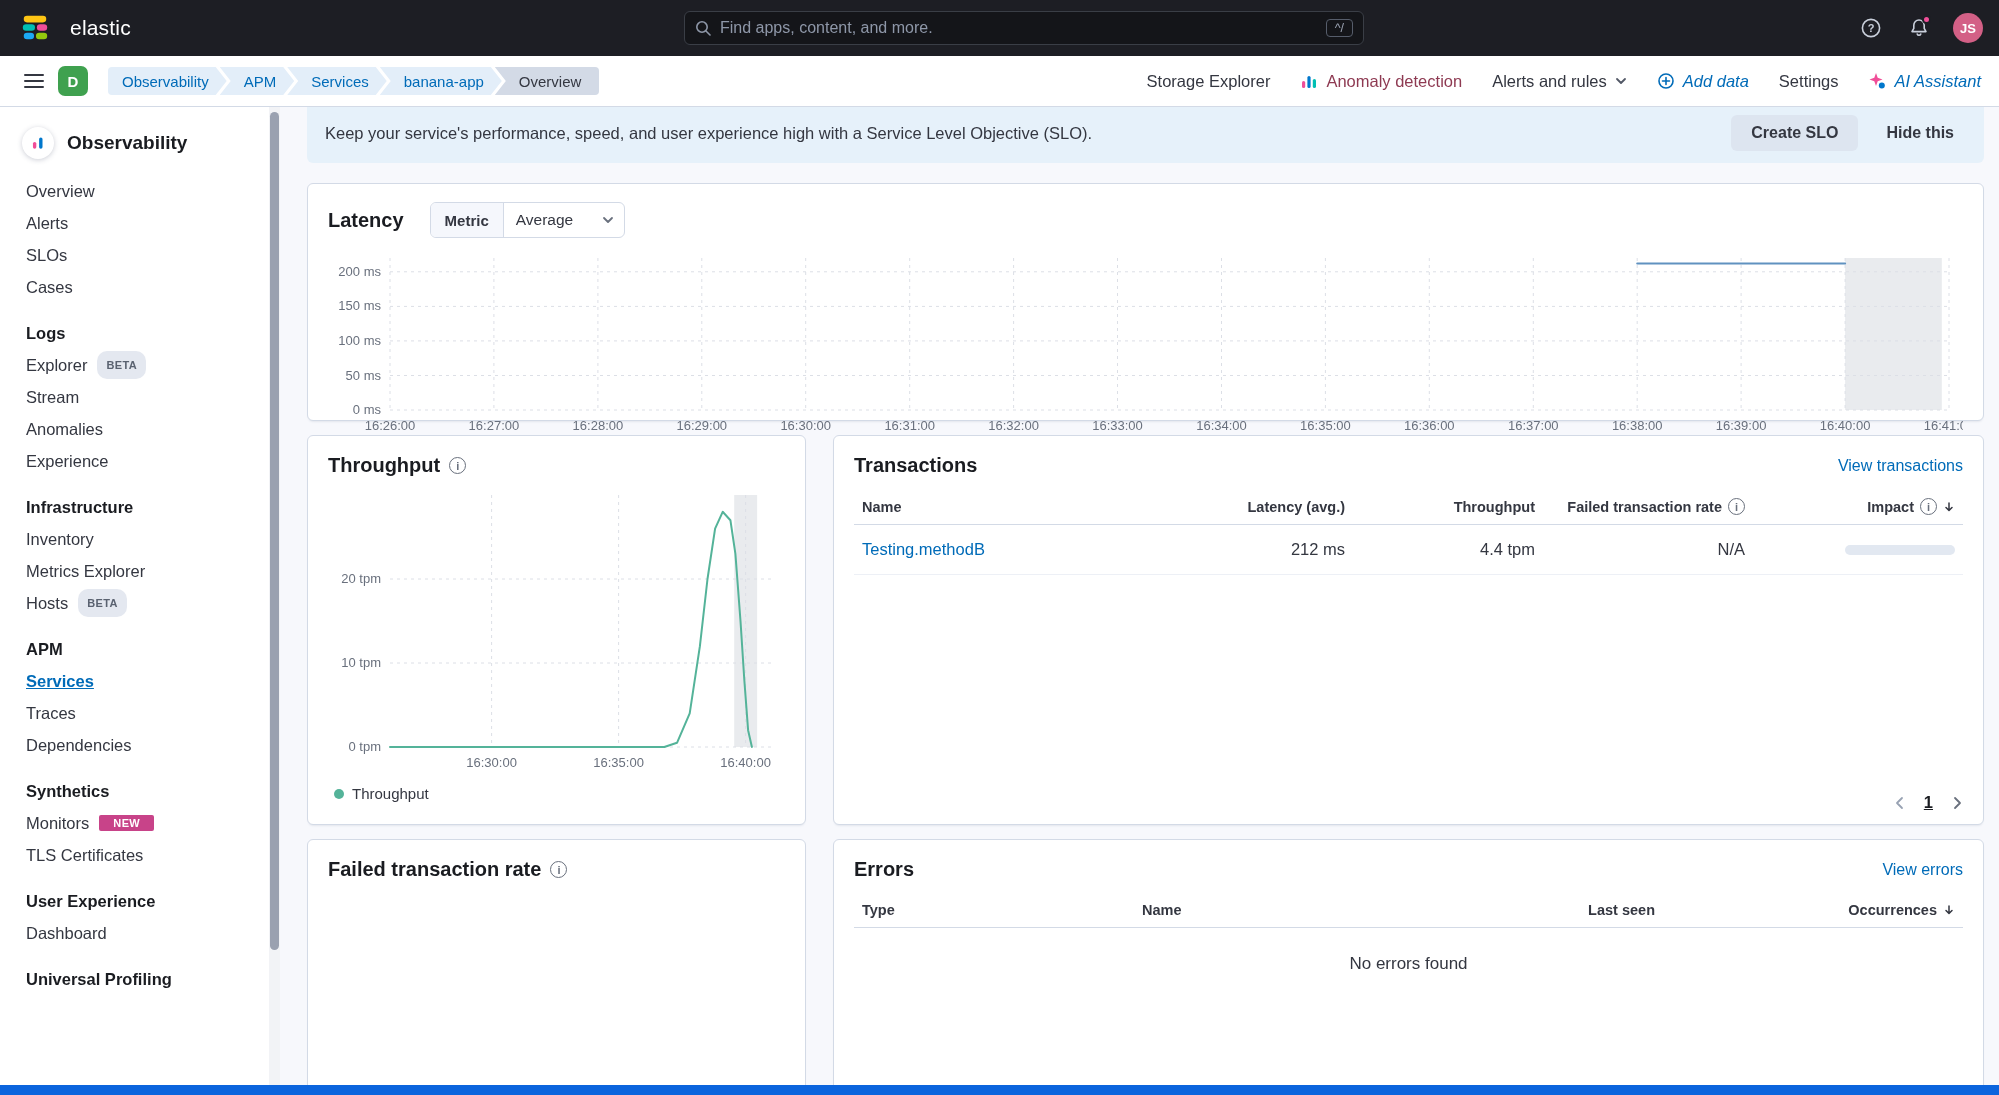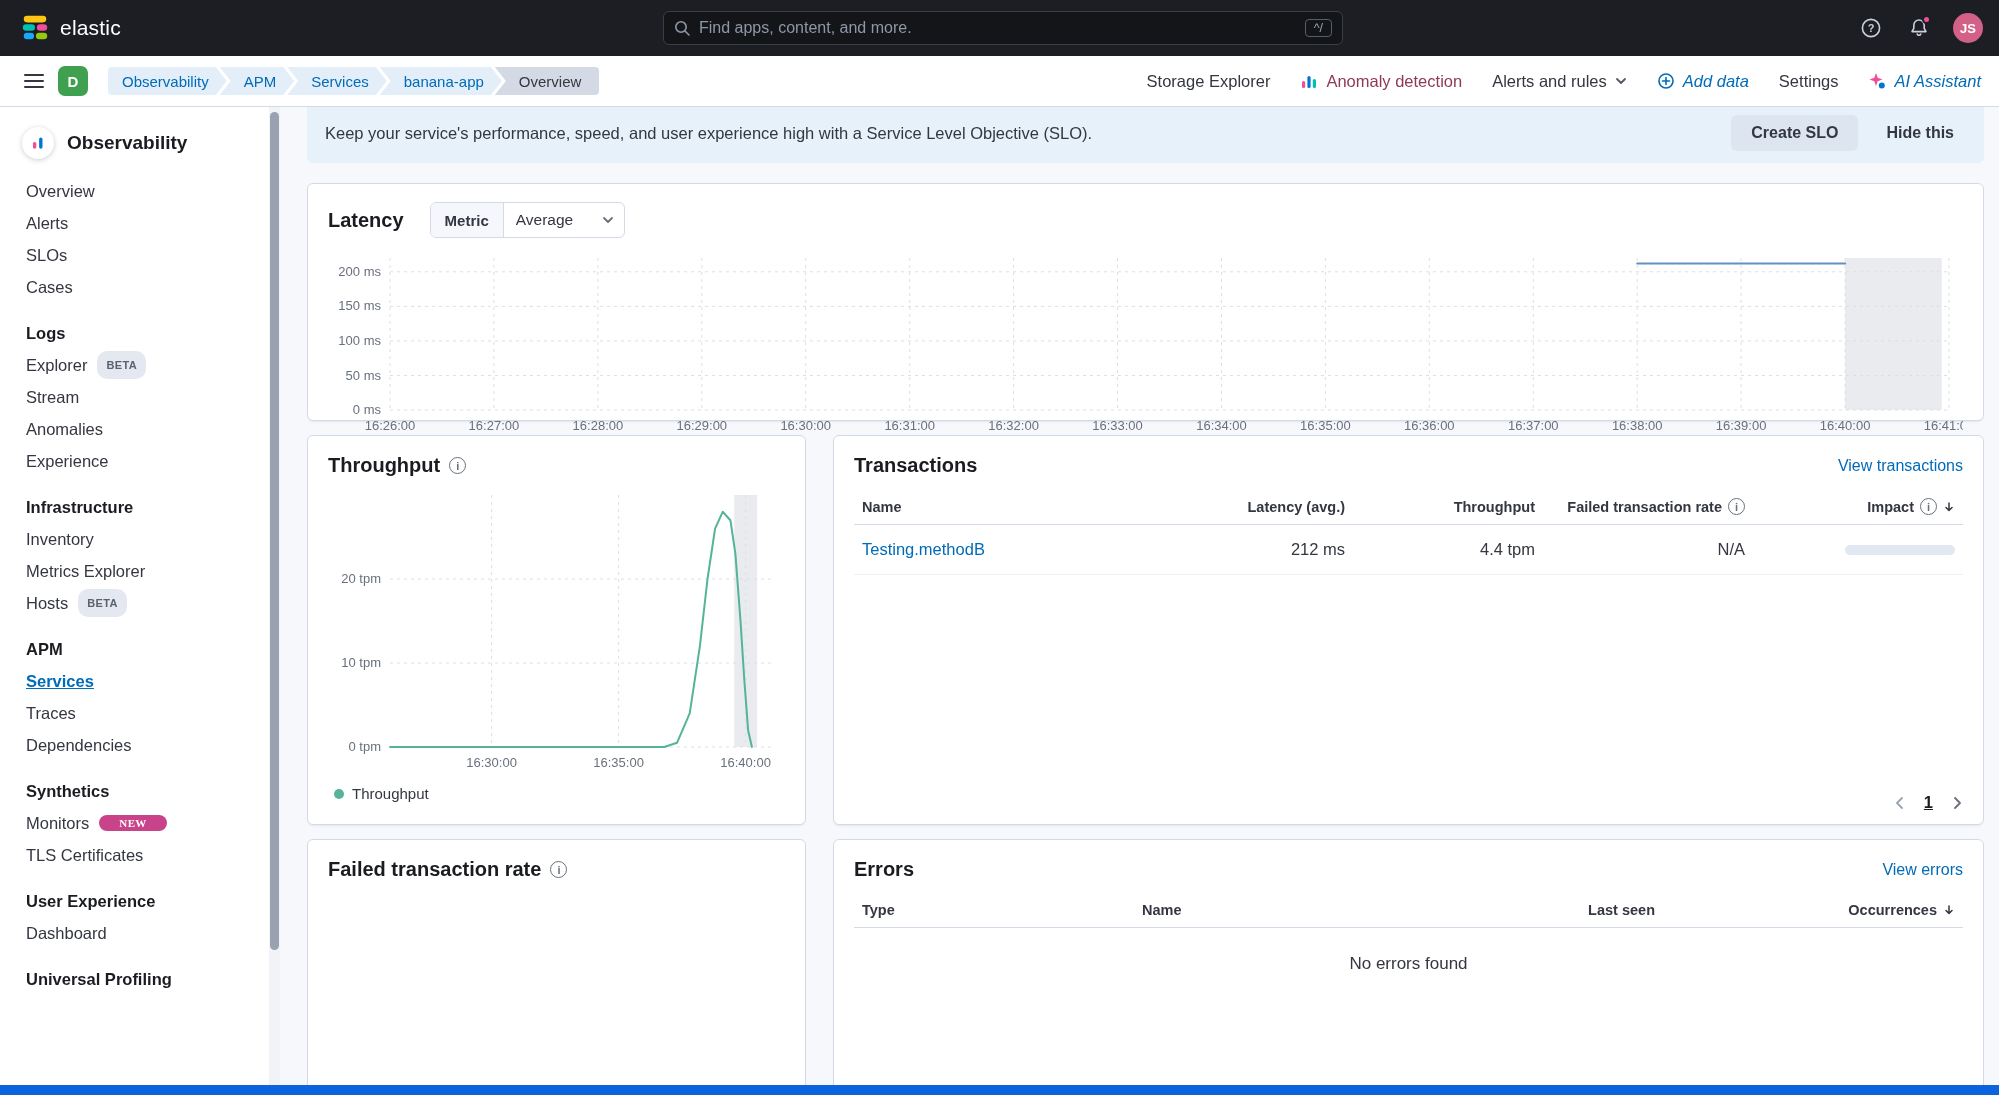--- a/index.html
+++ b/index.html
@@ -7,23 +7,23 @@
     --dot:#f04e98; --impact:#4d7bc9; --bottombar:#0b64dd; --anomaly:#8e3a52;
     --text:#343741; --muted:#69707d; --border:#d3dae6; --bodybg:#f7f8fc;
   }
   *{box-sizing:border-box;margin:0;padding:0;}
   html,body{background:#e8e8e8;}
   body{font-family:"Liberation Sans",sans-serif;color:var(--text);}
   #app{position:relative;width:1999px;height:1095px;background:#fff;overflow:hidden;}
 
   
   .top-header{position:absolute;top:0;left:0;right:0;height:56px;background:#1d1e24;display:flex;align-items:center;padding:0 20px;z-index:30;}
-  .logo-group{display:flex;align-items:center;gap:10px;}
+  .logo-group{display:flex;align-items:center;gap:20px;}
   .brand{color:#fff;font-size:21px;font-weight:500;letter-spacing:.2px;}
-  .global-search{position:absolute;left:663px;top:11px;width:680px;height:34px;background:#141519;border:1px solid #3a3e46;border-radius:6px;display:flex;align-items:center;gap:9px;padding:0 10px;}
+  .global-search{position:absolute;left:684px;top:11px;width:680px;height:34px;background:#141519;border:1px solid #3a3e46;border-radius:6px;display:flex;align-items:center;gap:9px;padding:0 10px;}
   .global-search input{flex:1;background:transparent;border:none;outline:none;color:#dfe5ef;font-size:16px;font-family:inherit;}
   .global-search input::placeholder{color:#8e97a8;}
   .kbd-hint{border:1px solid #565d6b;color:#9aa2b1;border-radius:4px;font-size:12.5px;padding:2px 8px;line-height:1;}
   .header-right{position:absolute;right:16px;top:0;height:56px;display:flex;align-items:center;gap:20px;}
   .hdr-icon{position:relative;display:flex;align-items:center;justify-content:center;width:28px;height:28px;cursor:pointer;}
   .notif-dot{position:absolute;top:1px;right:2px;width:9px;height:9px;border-radius:50%;background:var(--dot);border:2px solid #1d1e24;}
   .avatar{width:30px;height:30px;border-radius:50%;background:var(--avatar);color:#fff;font-size:13px;font-weight:700;display:flex;align-items:center;justify-content:center;}
 
   
   .nav-bar{position:absolute;top:56px;left:0;right:0;height:51px;background:#fff;border-bottom:1px solid var(--border);display:flex;align-items:center;padding:0 18px;z-index:25;}
@@ -42,21 +42,21 @@
   .sidebar{position:absolute;top:107px;left:0;bottom:10px;width:280px;background:#fff;padding-top:12px;overflow:hidden;z-index:10;}
   .sb-track{position:absolute;top:0;right:0;bottom:0;width:11px;background:#f2f3f6;}
   .sb-thumb{position:absolute;top:5px;right:1px;width:9px;height:838px;border-radius:5px;background:#9aa1b0;}
   .sidebar-header{display:flex;align-items:center;gap:13px;padding:8px 22px 16px;}
   .obs-icon{width:32px;height:32px;border-radius:50%;background:#fff;box-shadow:0 1px 5px rgba(50,60,90,.25);display:flex;align-items:center;justify-content:center;}
   .sidebar-title{font-size:19px;font-weight:700;color:#1a1c21;}
   .side-item{height:32px;display:flex;align-items:center;gap:10px;padding-left:26px;font-size:16.5px;color:var(--text);cursor:pointer;}
   .side-item.selected span.lbl{color:var(--link);font-weight:600;text-decoration:underline;}
   .side-heading{height:32px;display:flex;align-items:center;padding-left:26px;margin-top:14px;font-size:16.5px;font-weight:700;color:#1a1c21;}
   .beta-badge{font-size:11px;font-weight:600;letter-spacing:.4px;color:#5a6270;background:#e4e8f0;border-radius:10px;padding:8px 9px;}
-  .new-badge{font-size:11px;font-weight:700;letter-spacing:.4px;color:#fff;background:var(--accent-badge);border-radius:8px;padding:2px 20px;font-family:Liberation Serif, serif;}
+  .new-badge{font-size:11px;font-weight:700;letter-spacing:.4px;color:#fff;background:var(--accent-badge);border-radius:2px;padding:2px 14px;}
 
   
   .main{position:absolute;top:107px;left:280px;right:0;bottom:10px;background:var(--bodybg);overflow:hidden;padding:0 15px 0 27px;}
   .banner{margin-top:-34px;height:90px;background:#e6f1fa;border-radius:6px;display:flex;align-items:center;gap:18px;padding:30px 20px 0 18px;}
   .banner-text{flex:1;font-size:16.5px;color:var(--text);}
   .btn-light{background:#dde5f0;color:var(--text);font-weight:600;font-size:16px;border:none;border-radius:6px;padding:9px 20px;cursor:pointer;font-family:inherit;}
   .btn-text{background:none;border:none;color:var(--text);font-weight:600;font-size:16px;cursor:pointer;font-family:inherit;padding:9px 10px;}
 
   .card{background:#fff;border:1px solid var(--border);border-radius:6px;box-shadow:0 2px 2px -1px rgba(152,162,179,.2);}
   .latency-card{margin-top:20px;height:238px;padding:18px 20px;}

